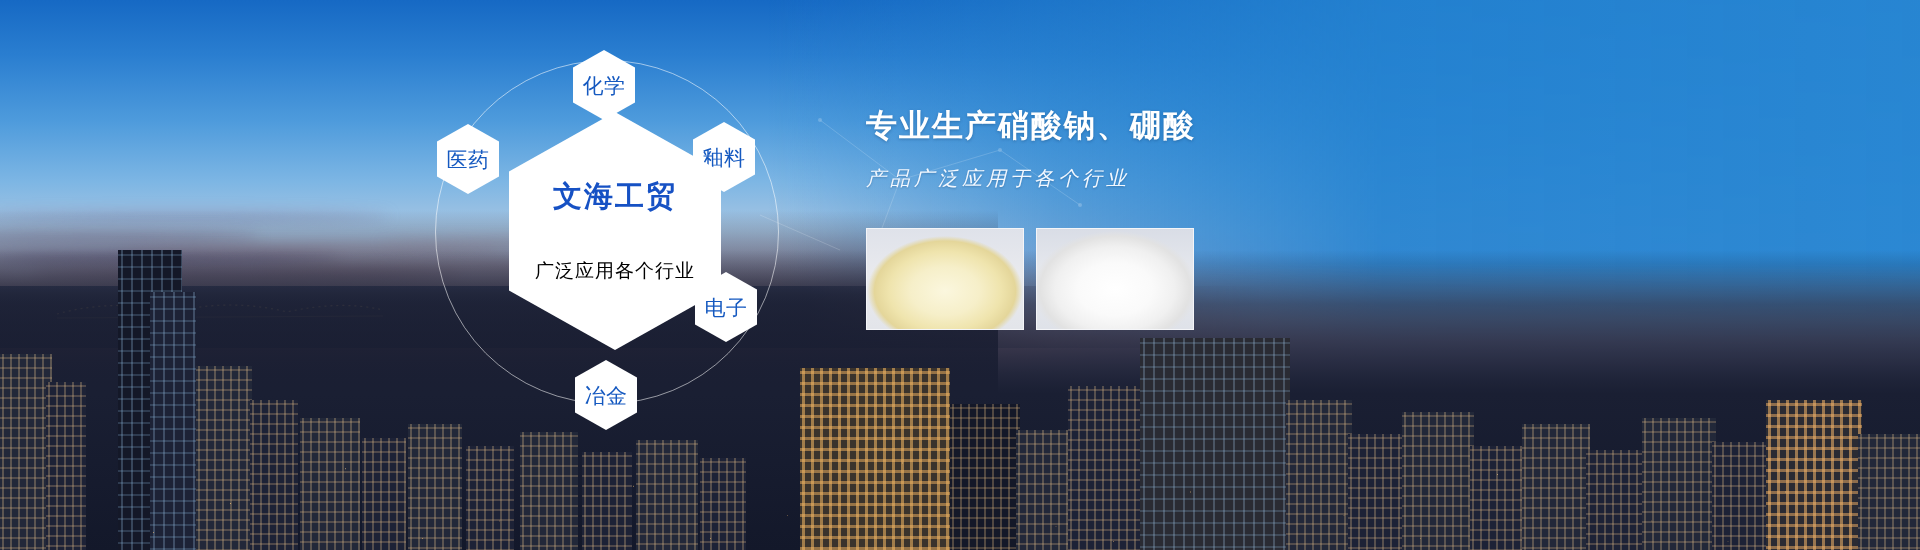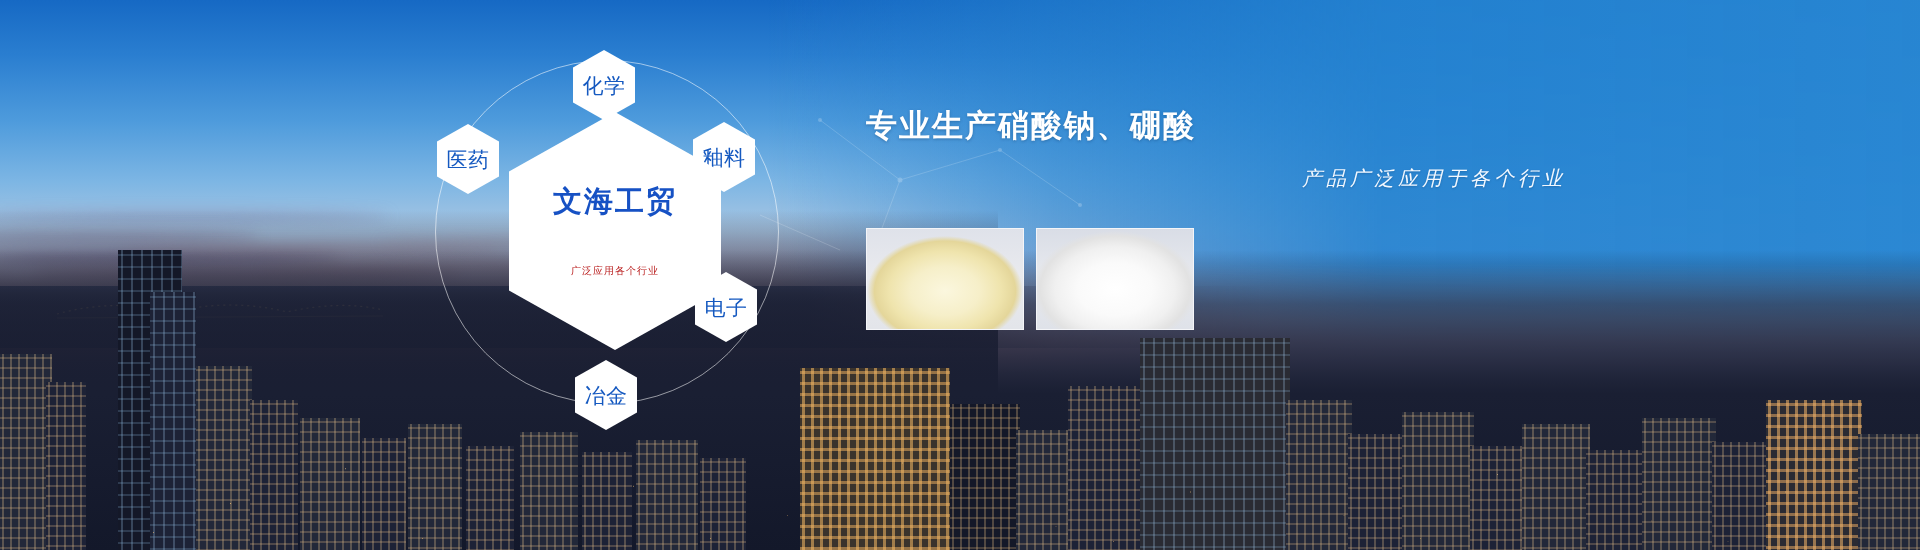--- a/index.html
+++ b/index.html
@@ -150,21 +150,21 @@
 
   .hex-center {
     width:212px; height:238px;
     left:94px; top:90px;
     flex-direction:column; gap:18px;
   }
   .hex-center .c-title {
     font-size:29px; font-weight:bold; color:#1651c4; letter-spacing:2px; line-height:1;
   }
   .hex-center .c-sub {
-    font-size:10px; color:#b91c1c; letter-spacing:1px; line-height:1;margin-top:32px;
+    font-size:19px; color:#000000; letter-spacing:1px; line-height:1;margin-top:32px;
   }
 
   
   #copy { position:absolute; left:866px; top:108px; width:700px; }
   .headline {
     font-size:31px; font-weight:bold; color:#ffffff;
     letter-spacing:2px; line-height:1.15; white-space:nowrap;
     text-shadow:0 1px 3px rgba(10,50,95,.35);
   }
   .subline {
@@ -172,21 +172,20 @@
     font-size:13.5px; color:#eaf3fc; letter-spacing:.2px; line-height:1.2;
     white-space:nowrap;
   }
   .script-line {
     margin-top:22px;
     font-family:"Liberation Serif","DejaVu Serif",serif;
     font-style:italic;
     font-size:20px; color:#f2f8ff; letter-spacing:4px; line-height:1.2;
     white-space:nowrap;
     text-shadow:0 1px 2px rgba(10,50,95,.3);
-    text-align:right;
   }
 
   
   #photos { position:absolute; left:866px; top:228px; display:flex; gap:12px; }
   .photo {
     width:158px; height:102px;
     position:relative; overflow:hidden;
     border:1px solid rgba(255,255,255,.55);
     background:#e7e9ef;
   }

